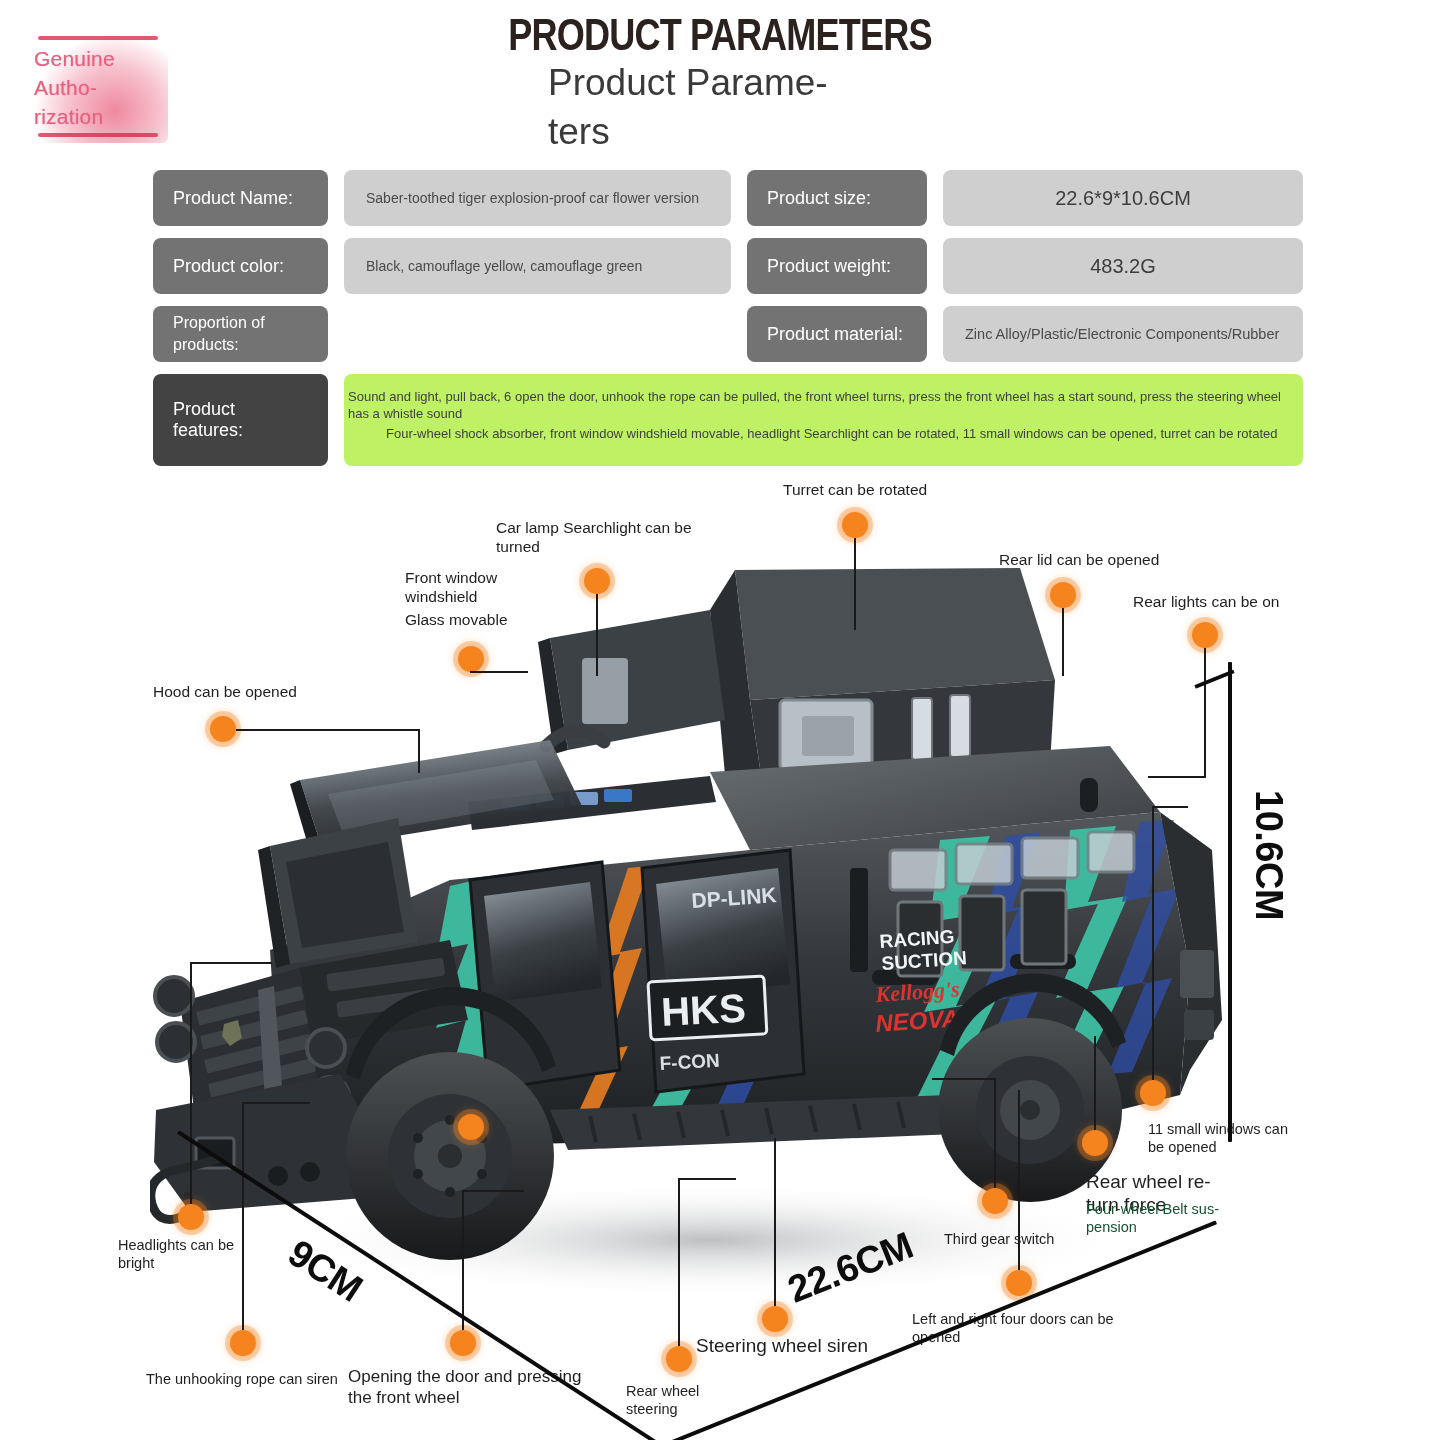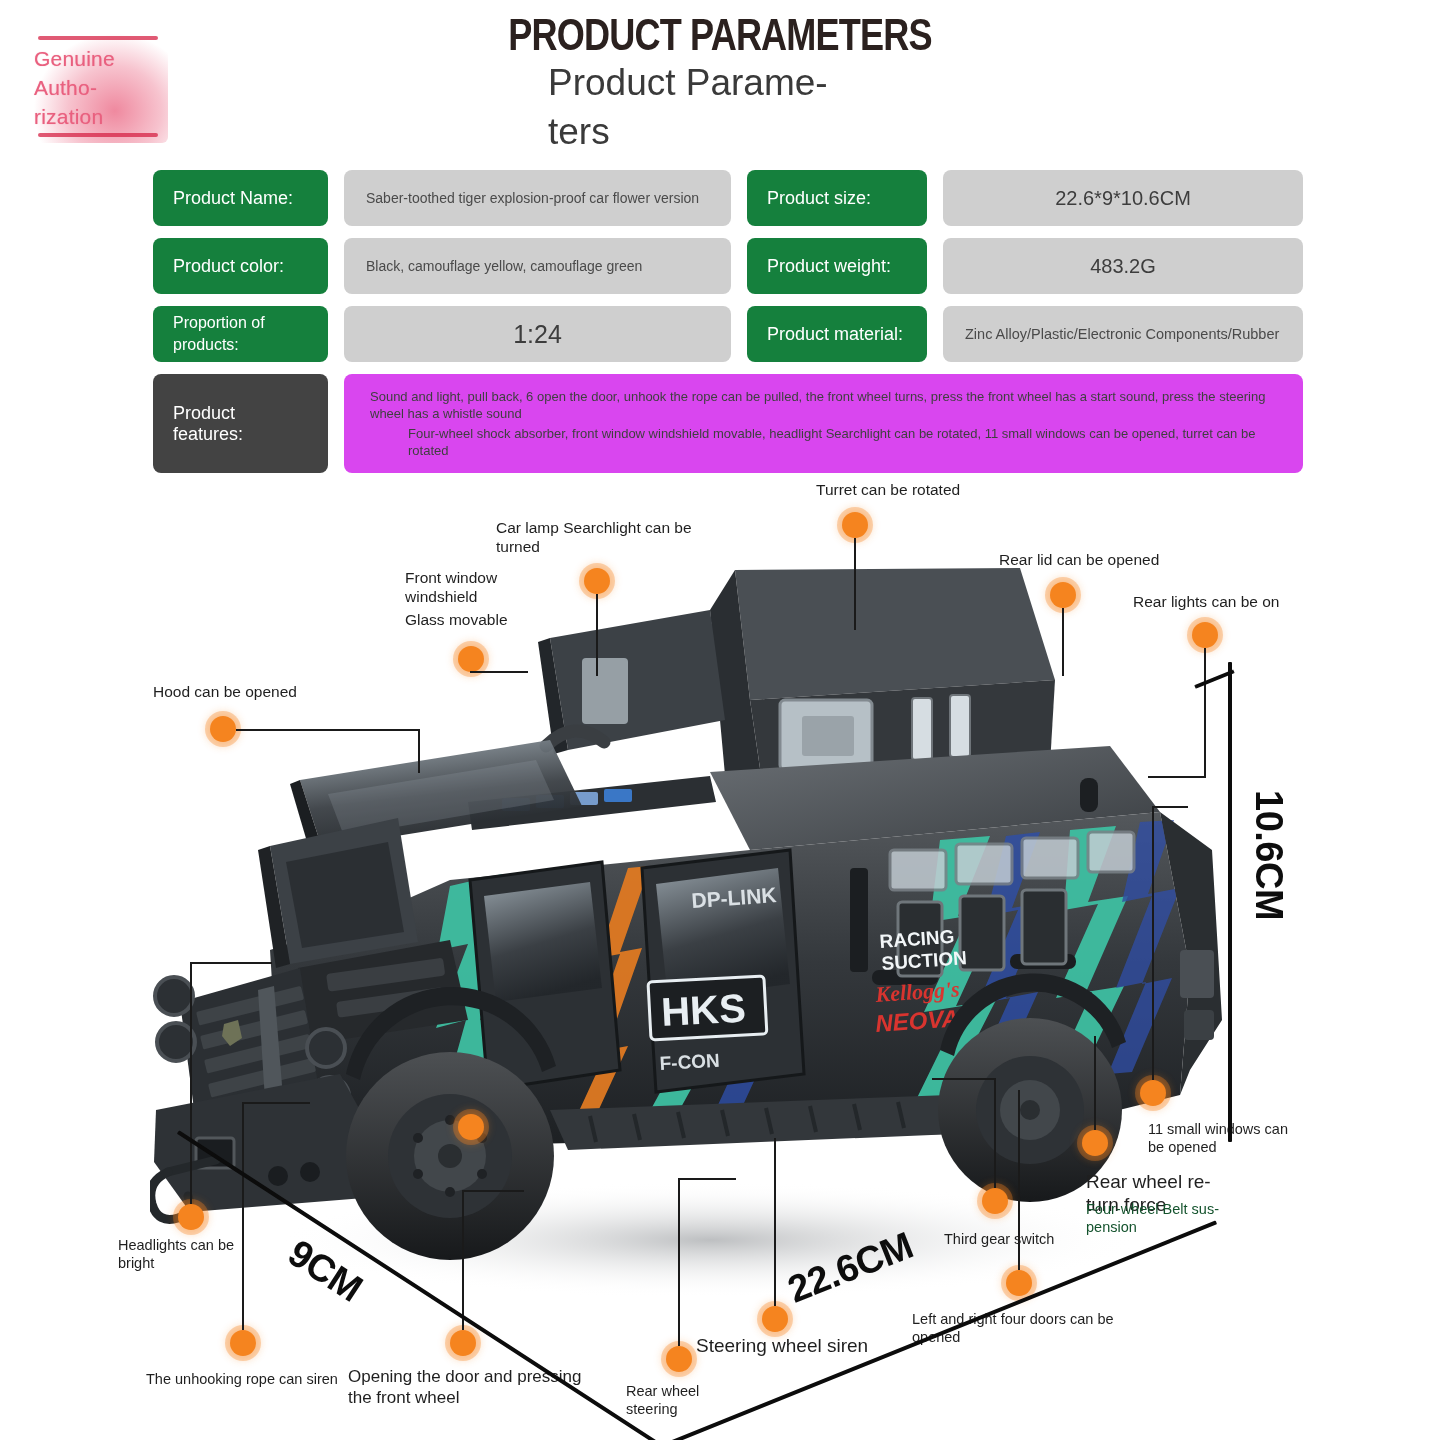--- a/index.html
+++ b/index.html
@@ -41,40 +41,40 @@
     font-size:37px; line-height:49px; color:#3a3a3a; font-weight:normal;
   }
 
   
   .table { position:absolute; left:153px; top:170px; width:1150px; }
   .row { display:flex; gap:16px; margin-bottom:12px; }
   .pair { display:flex; gap:16px; }
   .pair.left  { width:578px; }
   .pair.right { width:556px; }
   .lbl {
-    background:#15803d; color:#ffffff; border-radius:8px;
+    background:#737373; color:#ffffff; border-radius:8px;
     display:flex; align-items:center; padding:0 20px;
     font-size:18px; line-height:22px;
   }
   .lbl.w175 { width:175px; min-height:56px; }
   .lbl.w180 { width:180px; min-height:56px; }
   .lbl.small { font-size:16px; }
   .val {
     background:#cfcfcf; color:#4a4a4a; border-radius:8px;
     display:flex; align-items:center; padding:0 22px;
     font-size:14px; line-height:19px; flex:1; min-height:56px;
   }
   .val.center { justify-content:center; font-size:25px; color:#3d3d3d; }
   .val.big    { justify-content:center; font-size:20px; color:#3d3d3d; }
   .val.mat    { font-size:14.5px; color:#4a4a4a; }
 
   .featrow { display:flex; gap:16px; margin-top:12px; }
   .featlbl { width:175px; background:#434343; color:#fff; border-radius:8px;
              display:flex; align-items:center; padding:0 20px; font-size:18px; min-height:92px; }
-  .featval { flex:1; background:#d946ef; border-radius:8px; padding:14px 26px; min-height:92px; }
+  .featval { flex:1; background:#bef264; border-radius:8px; padding:14px 4px; min-height:92px; }
   .featval p { color:#3f3f3f; font-size:13px; line-height:17px; }
   .featval p.indent { margin-top:3px; padding-left:38px; }
 
   
   .scene { position:absolute; left:0; top:470px; width:1440px; height:970px; }
 
   
   .dot {
     position:absolute; width:26px; height:26px; border-radius:50%;
     background:#f5841f;
@@ -138,21 +138,20 @@
       </div>
       <div class="pair right">
         <div class="lbl w180">Product weight:</div>
         <div class="val big">483.2G</div>
       </div>
     </div>
 
     <div class="row">
       <div class="pair left">
         <div class="lbl w175 small">Proportion of products:</div>
-        <div class="val center">1:24</div>
       </div>
       <div class="pair right">
         <div class="lbl w180">Product material:</div>
         <div class="val mat">Zinc Alloy/Plastic/Electronic Components/Rubber</div>
       </div>
     </div>
 
     <div class="featrow">
       <div class="featlbl">Product features:</div>
       <div class="featval">
@@ -353,21 +352,21 @@
         <ellipse cx="880" cy="560" rx="92" ry="92" fill="url(#tireG)"></ellipse>
         <ellipse cx="880" cy="560" rx="54" ry="54" fill="#2e3236"></ellipse>
         <ellipse cx="880" cy="560" rx="30" ry="30" fill="#42474b"></ellipse>
         <ellipse cx="880" cy="560" rx="10" ry="10" fill="#2a2e31"></ellipse>
       </g>
 
       <path d="M196 524 a108 108 0 0 1 210 -8 l-14 6 a94 94 0 0 0 -182 8 Z" fill="#1e2124"></path>
       <path d="M790 500 a96 96 0 0 1 186 -8 l-14 6 a82 82 0 0 0 -158 8 Z" fill="#1e2124"></path>
     </svg>
 
-    <div class="cap" style="left:783px; top:10px; white-space:pre-line;margin-left:33px;">Turret can be rotated</div>
+    <div class="cap" style="left:783px; top:10px; white-space:pre-line;">Turret can be rotated</div>
     <div class="dot" style="left:842px; top:42px;"></div>
     <div class="ln v" style="left:854px; top:68px; height:92px;"></div>
 
     <div class="cap" style="left:496px; top:48px; width:200px; white-space:pre-line;">Car lamp Searchlight can be
 turned</div>
     <div class="dot" style="left:584px; top:98px;"></div>
     <div class="ln v" style="left:596px; top:124px; height:82px;"></div>
 
     <div class="cap" style="left:999px; top:80px;">Rear lid can be opened</div>
     <div class="dot" style="left:1050px; top:112px;"></div>

